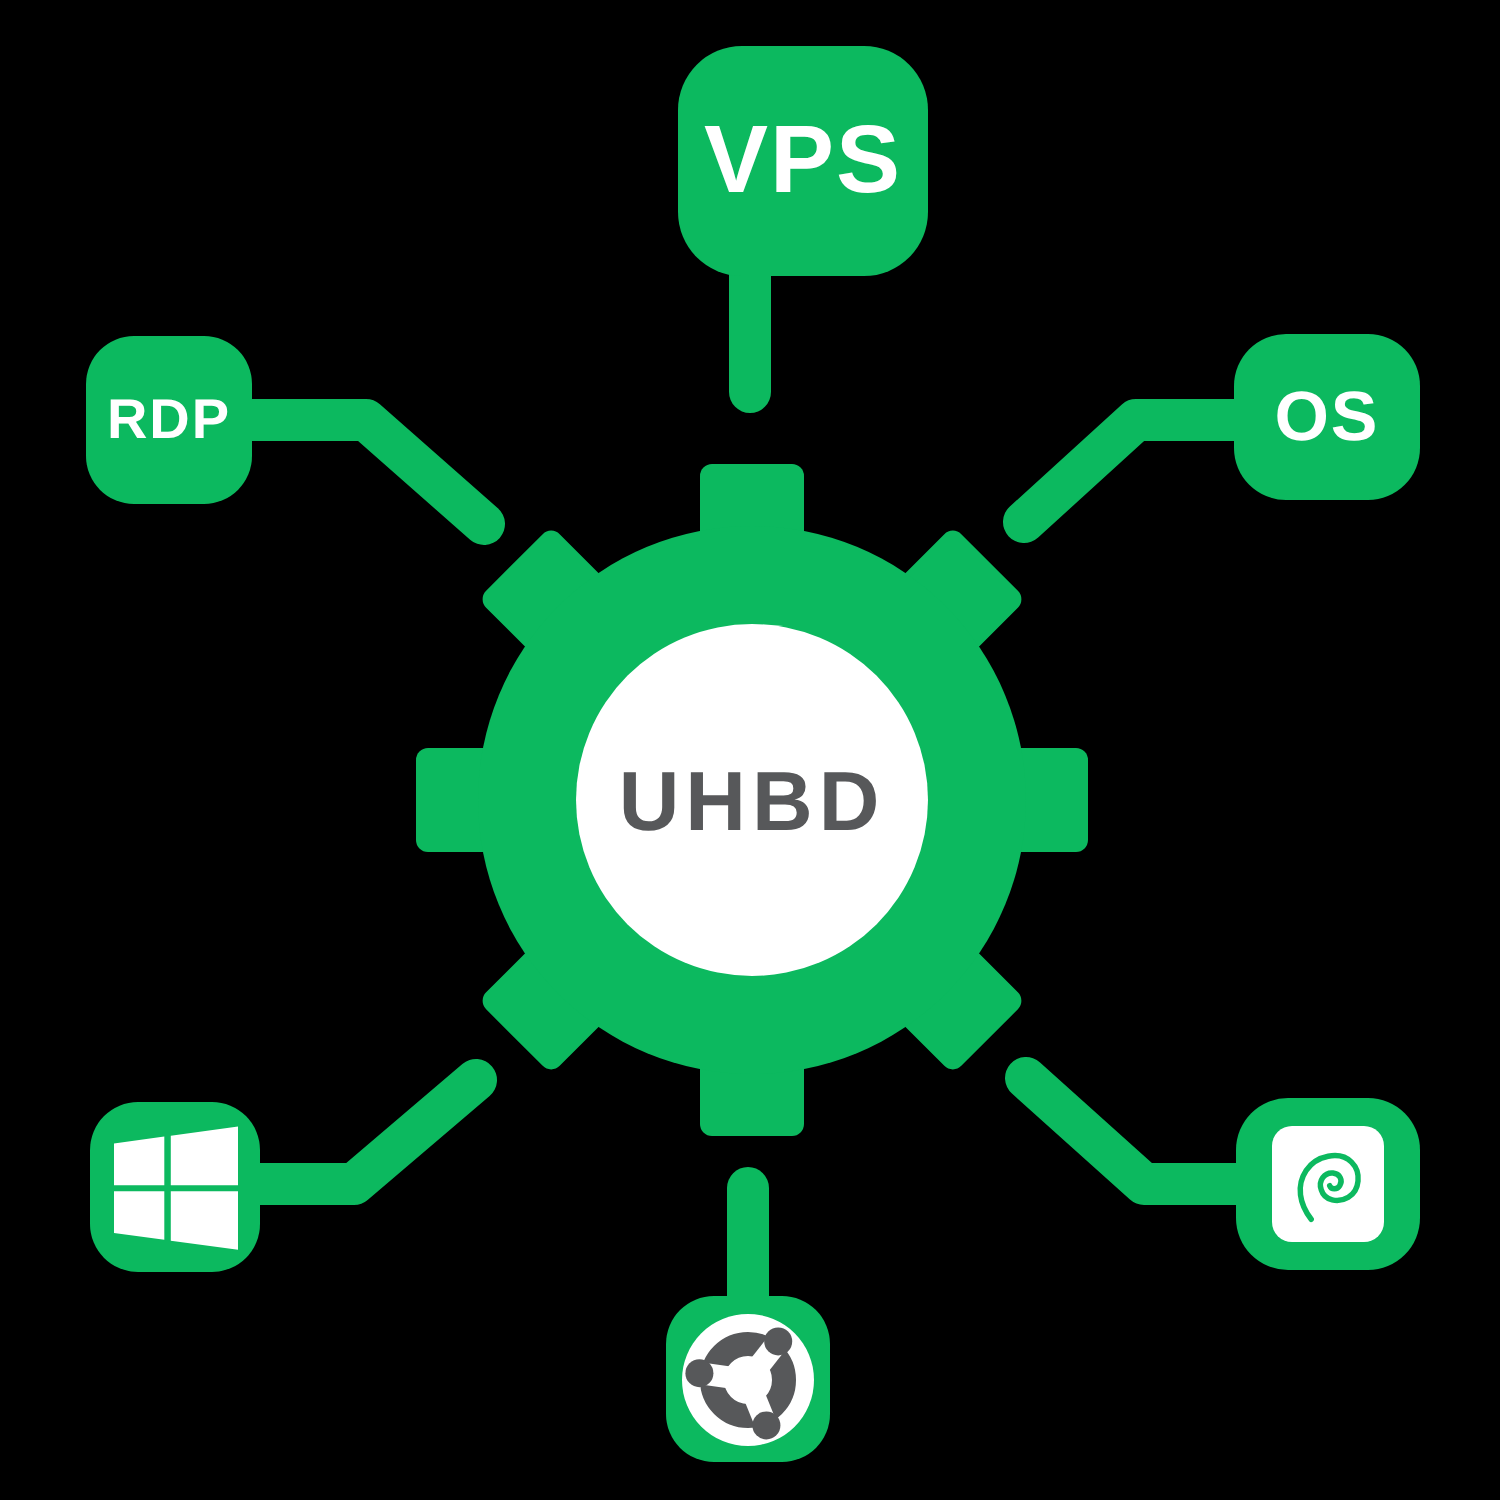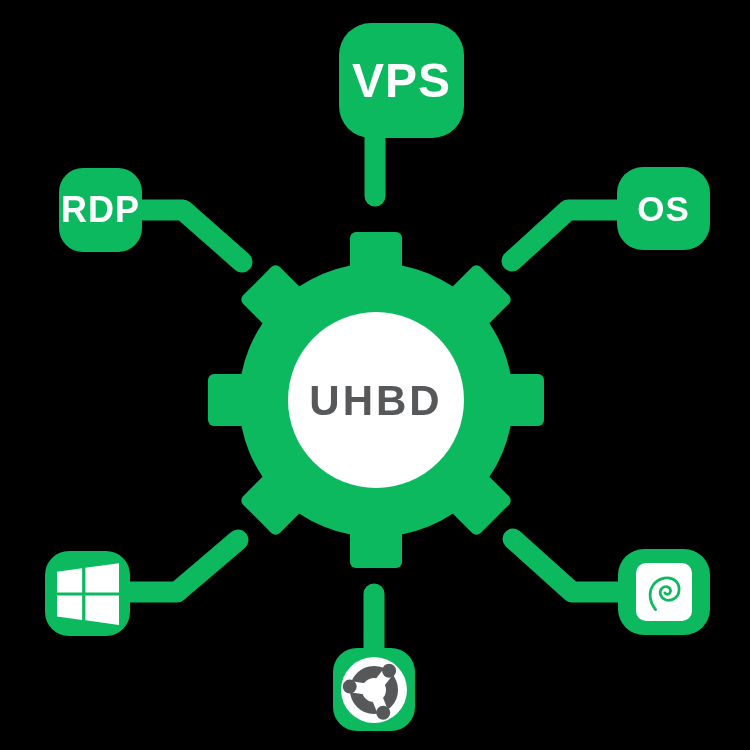--- a/index.html
+++ b/index.html
@@ -42,21 +42,21 @@
     position: absolute;
     background: var(--green);
     display: flex;
     align-items: center;
     justify-content: center;
     color: var(--white);
     font-weight: bold;
     letter-spacing: 1px;
   }
   #node-vps   { left: 311px; top: 23px;  width: 125px; height: 115px; border-radius: 32px; font-size: 48px; margin-left: 28px; }
-  #node-rdp   { left: 59px;  top: 168px; width: 83px;  height: 84px;  border-radius: 24px; font-size: 36px; align-items: center; }
+  #node-rdp   { left: 43px;  top: 168px; width: 83px;  height: 84px;  border-radius: 24px; font-size: 28px; align-items: center; }
   #node-os    { left: 617px; top: 167px; width: 93px;  height: 83px;  border-radius: 26px; font-size: 35px; }
   #node-windows { left: 45px;  top: 551px; width: 85px; height: 85px; border-radius: 24px; }
   #node-debian  { left: 618px; top: 549px; width: 92px; height: 86px; border-radius: 26px; }
   #node-ubuntu  { left: 333px; top: 648px; width: 82px; height: 83px; border-radius: 24px; }
   .white-square {
     background: var(--white);
     width: 56px; height: 58px;
     border-radius: 10px;
     display: flex; align-items: center; justify-content: center;
   }

